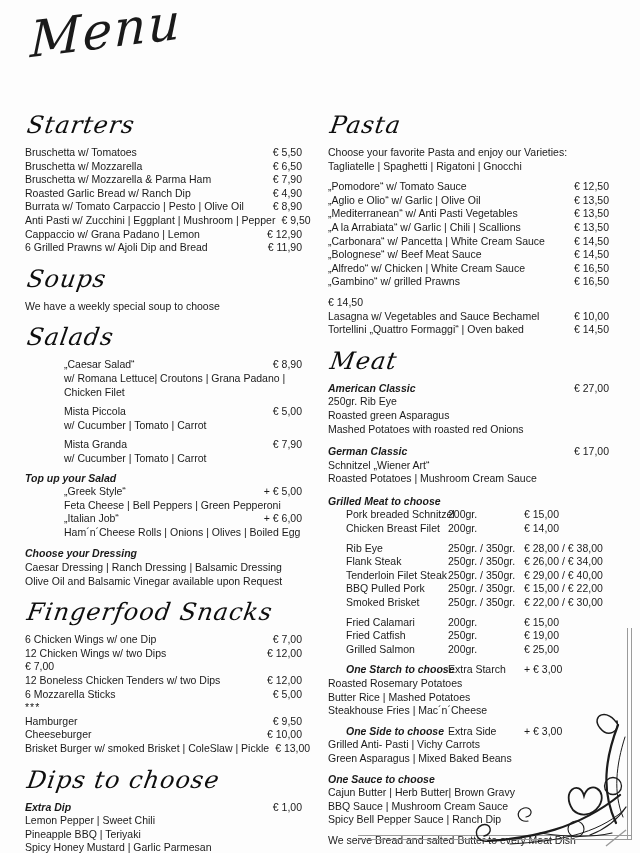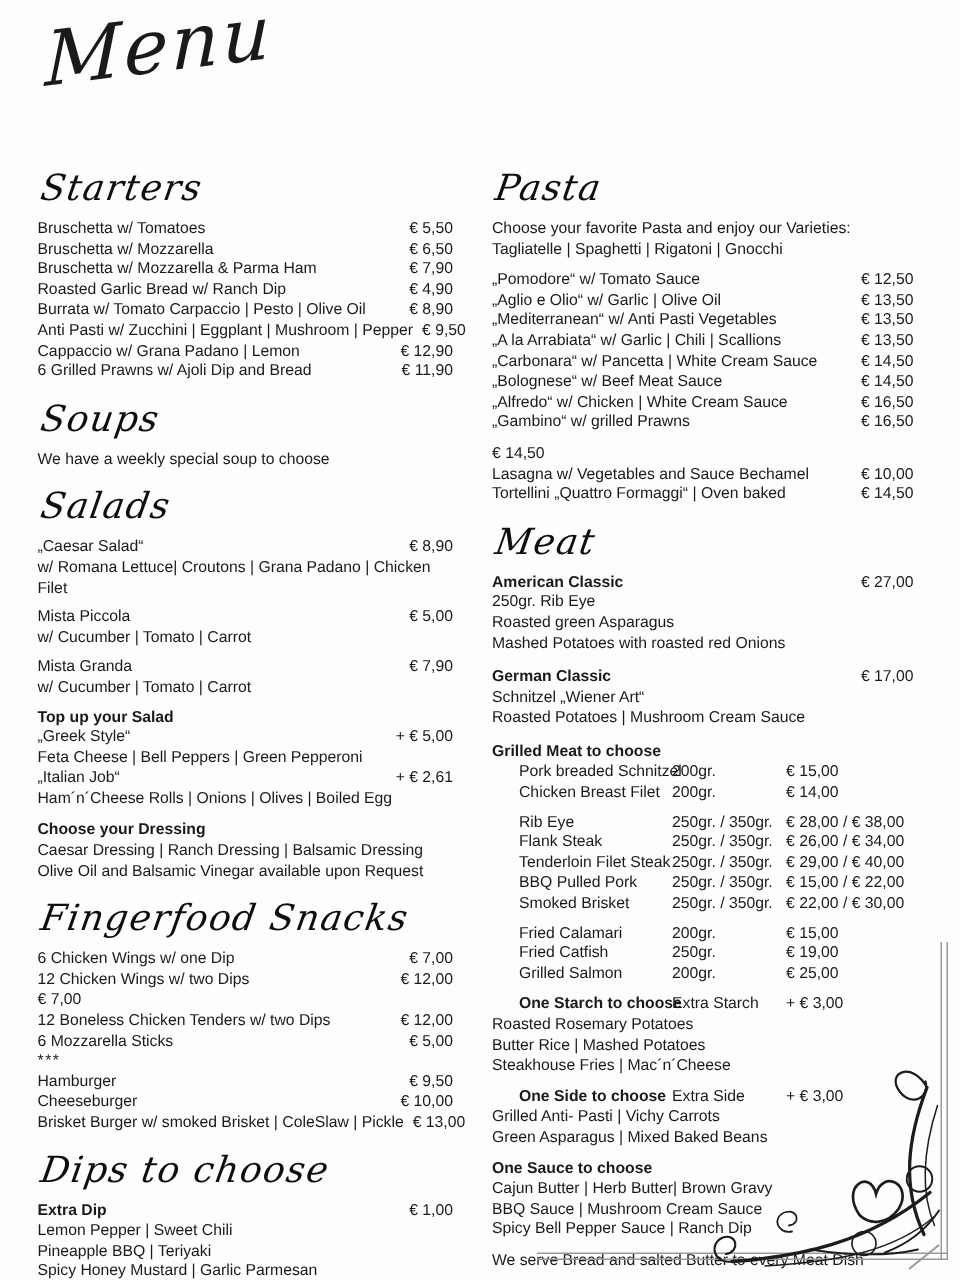--- a/index.html
+++ b/index.html
@@ -21,22 +21,22 @@
   .script{
     font-family:"DejaVu Serif",serif;font-style:italic;
     font-size:24px;line-height:30px;color:#0e0e0e;letter-spacing:1px;
     transform:skewX(-9deg);transform-origin:left bottom;
     margin:0 0 6px 0;
   }
   .mt{margin-top:9px;}
   .row{display:flex;justify-content:space-between;gap:6px;}
   .row .name{white-space:nowrap;}
   .row .price{white-space:nowrap;}
-  .bold{font-weight:bold;}
-  .item{margin-bottom:6px;}
+  .bold{font-weight:bold;font-style:italic;}
+  .item{margin-bottom:6px;margin-left:39px;}
   .item.tight{margin-bottom:0;}
   .classic{margin-bottom:9px;}
   .grill{display:grid;grid-template-columns:120px 76px 1fr;}
   .grill .name{white-space:nowrap;padding-left:18px;}
   .grill .weight{white-space:nowrap;}
   .grill .price{text-align:left;white-space:nowrap;}
   .group{margin-bottom:6px;}
   .block{margin-top:8px;}
   .block-sm{margin-top:7px;}
   .gap-after{margin-bottom:7px;}
@@ -123,21 +123,21 @@
       <div class="item tight">
         <div class="row">
           <span class="name">„Greek Style“</span>
           <span class="price">+ € 5,00</span>
         </div>
         <div class="desc">Feta Cheese | Bell Peppers | Green Pepperoni</div>
       </div>
       <div class="item tight">
         <div class="row">
           <span class="name">„Italian Job“</span>
-          <span class="price">+ € 2,61</span>
+          <span class="price">+ € 6,00</span>
         </div>
         <div class="desc">Ham´n´Cheese Rolls | Onions | Olives | Boiled Egg</div>
       </div>
     </div>
 
   <div class="bold block">Choose your Dressing</div>
   <div>
       <div class="line">Caesar Dressing | Ranch Dressing | Balsamic Dressing</div>
       <div class="line">Olive Oil and Balsamic Vinegar available upon Request</div>
     </div>

